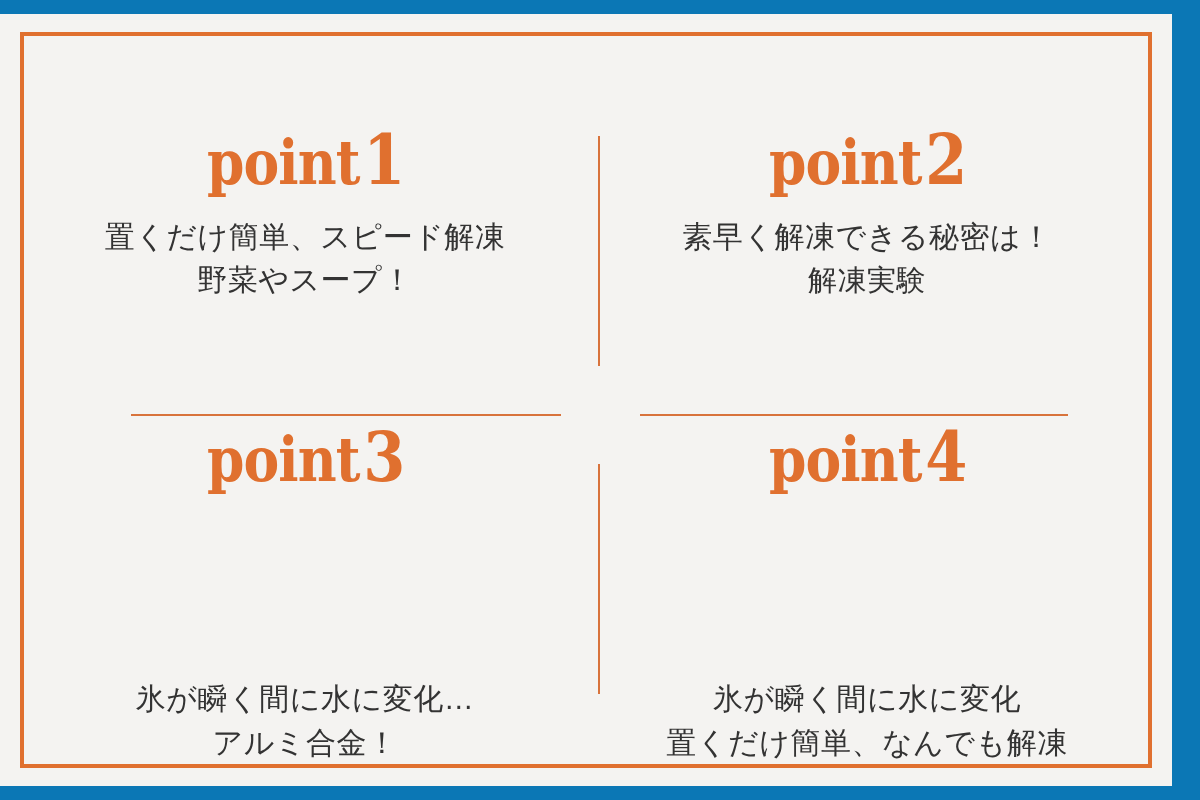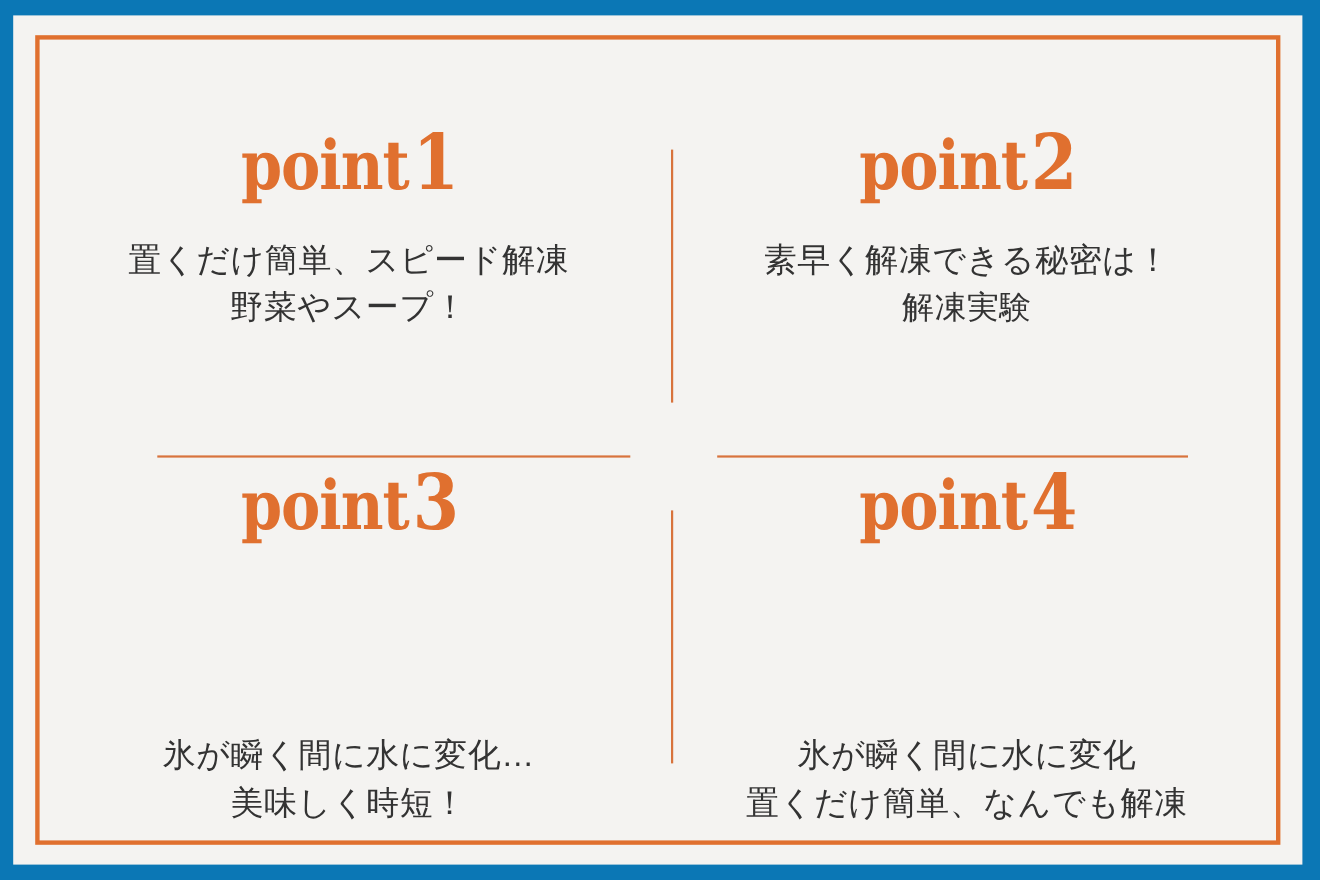--- a/index.html
+++ b/index.html
@@ -10,21 +10,21 @@
     width: 1200px;
     height: 800px;
     background: #0b77b5;
     font-family: "Liberation Sans", sans-serif;
     overflow: hidden;
   }
 
   
   .frame {
     position: absolute;
-    left: 12px;
+    left: 0;
     top: 14px;
     width: 1172px;
     height: 772px;
     background: #f4f3f1;
     box-sizing: border-box;
   }
 
   
   .orange-rule {
     position: absolute;
@@ -76,21 +76,21 @@
   .point-heading .num {
     font-size: 70px;
     margin-left: 4px;
     letter-spacing: -2px;
   }
 
   .point-body {
     color: #333333;
     font-size: 30px;
     line-height: 1.45;
-    margin: 12px;
+    margin: 0;
     letter-spacing: 0.5px;
     font-weight: 400;
   }
   .point-body .line {
     display: block;
     white-space: nowrap;
   }
   .point-body .small {
     font-size: 29px;
   }
@@ -141,21 +141,21 @@
         <span class="line small">解凍実験</span>
       </p>
     </div>
 
     <div class="cell r2">
       <div class="point-heading">
         <span>point</span><span class="num">3</span>
       </div>
       <p class="point-body">
         <span class="line">氷が瞬く間に水に変化…</span>
-        <span class="line">美味しく時短！</span>
+        <span class="line">アルミ合金！</span>
       </p>
     </div>
 
     <div class="cell r2">
       <div class="point-heading">
         <span>point</span><span class="num">4</span>
       </div>
       <p class="point-body">
         <span class="line">氷が瞬く間に水に変化</span>
         <span class="line">置くだけ簡単、なんでも解凍</span>

